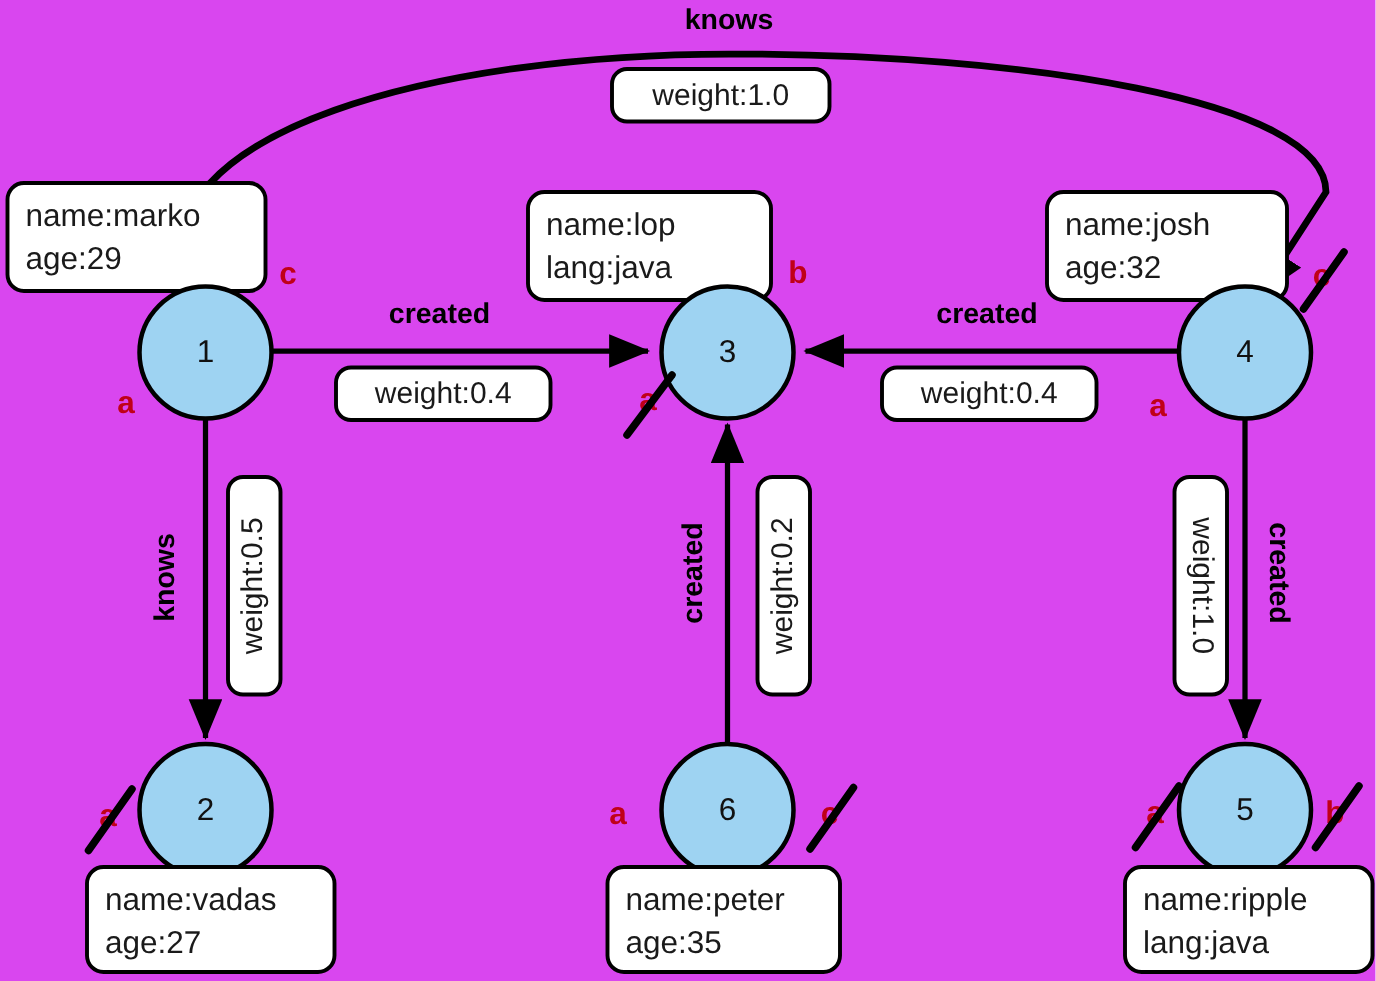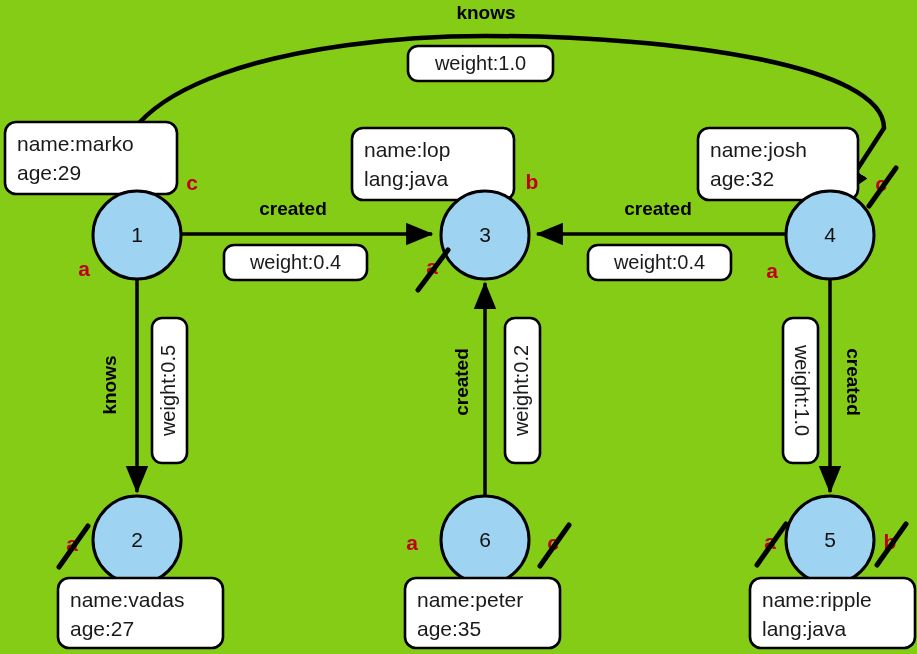--- a/index.html
+++ b/index.html
@@ -4,21 +4,21 @@
 <style>
   html, body {
     margin: 0;
     padding: 0;
     background: #ffffff;
   }
   #canvas {
     position: relative;
     width: 917px;
     height: 654px;
-    background: #84cc16;
+    background: #d946ef;
     font-family: "Liberation Sans", sans-serif;
     overflow: hidden;
   }
   svg#graph {
     position: absolute;
     left: 0;
     top: 0;
     width: 917px;
     height: 654px;
   }

